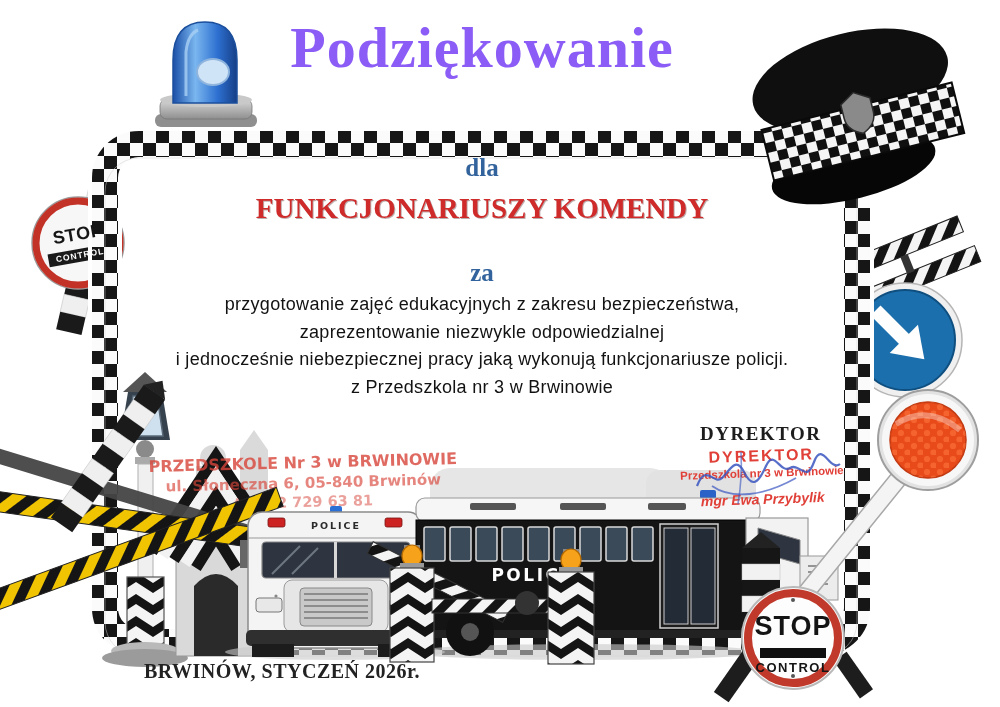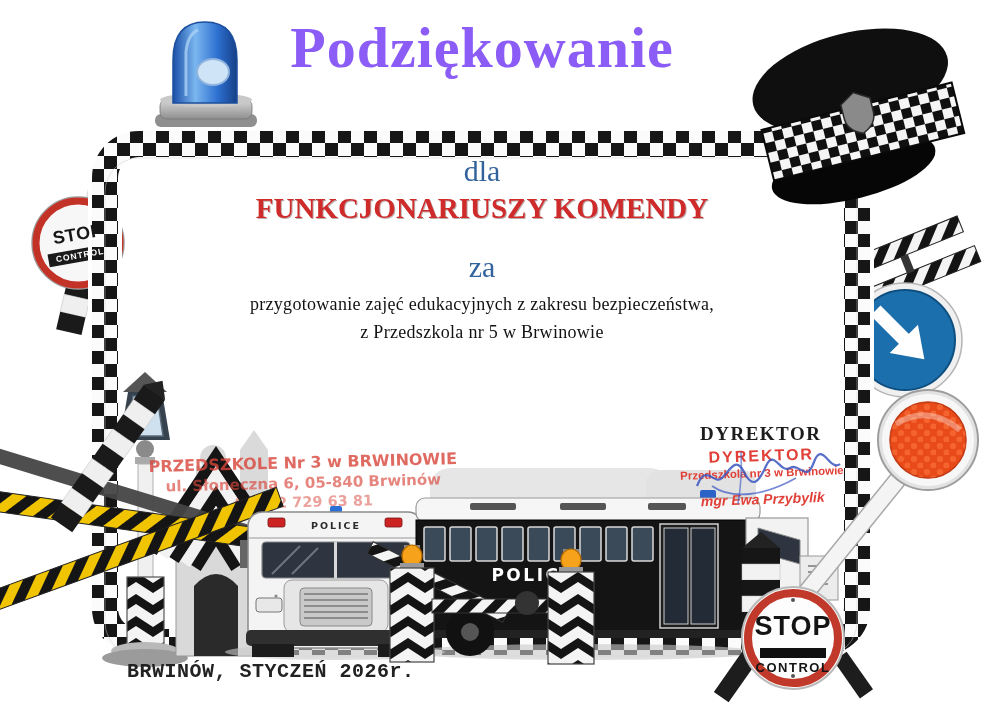--- a/index.html
+++ b/index.html
@@ -3,36 +3,36 @@
 <meta charset="utf-8">
 <style>
   html,body{margin:0;padding:0}
   body{width:1000px;height:707px;position:relative;background:#ffffff;overflow:hidden;
        font-family:"Liberation Sans",sans-serif}
   svg text{font-family:"DejaVu Sans",sans-serif}
   .t{position:absolute;white-space:nowrap;z-index:10}
   .cx{transform:translateX(-50%)}
   .title{left:482px;top:14px;font-family:"Liberation Serif",serif;font-weight:bold;
          font-size:58px;color:#8b5cf6;letter-spacing:1px}
-  .word-blue{font-family:"Liberation Serif",serif;font-weight:normal;font-size:30px;color:#33639c}
+  .word-blue{font-family:"Liberation Serif",serif;font-weight:bold;font-size:25px;color:#33639c}
   .dla{left:482px;top:154px}
-  .za{left:482px;top:250px}
+  .za{left:482px;top:259px}
   .recipient{left:482px;top:190px;font-family:"Liberation Serif",serif;font-weight:bold;
              font-size:29px;color:#cf2b2b;text-align:left;line-height:37px;
              text-shadow:1px 1px 0 rgba(70,20,20,.35)}
-  .bodytext{left:482px;top:291px;font-family:Liberation Serif, serif;font-size:18px;
+  .bodytext{left:482px;top:291px;font-family:Liberation Sans, sans-serif;font-size:18px;
             color:#121212;text-align:center;line-height:27.6px;letter-spacing:.3px;width:860px}
   .director{left:700px;top:423px;font-family:"Liberation Serif",serif;font-weight:bold;
             font-size:19px;color:#1d1d1d;letter-spacing:1.5px}
   .stampred{left:762px;top:447px;transform:translateX(-50%) rotate(-2deg);text-align:center;
             color:#e04038;z-index:10}
   .sr1{font-weight:bold;font-size:16px;letter-spacing:2px}
   .sr2{font-weight:bold;font-size:11.5px;margin-top:2px}
   .sr3{font-weight:bold;font-style:italic;font-size:14px;margin-top:12px}
-  .date{left:127px;top:660px;font-family:Liberation Mono, monospace;font-weight:bold;
+  .date{left:144px;top:660px;font-family:Liberation Serif, serif;font-weight:bold;
         font-size:20px;color:#222;letter-spacing:.5px}
   .ss-s-stop{left:78px;top:224px;transform:translateX(-50%) rotate(-10deg);
              font-weight:800;font-size:18px;color:#161616;letter-spacing:.5px}
   .ss-s-ctrl{left:80px;top:250px;transform:translateX(-50%) rotate(-10deg);
              font-weight:bold;font-size:8.5px;color:#fff;letter-spacing:1px}
   .ss-b-stop{left:793px;top:611px;transform:translateX(-50%);
              font-weight:800;font-size:27px;color:#141414;letter-spacing:1px}
   .ss-b-ctrl{left:793px;top:660px;transform:translateX(-50%);
              font-weight:bold;font-size:13px;color:#141414;letter-spacing:1.5px}
   .art{position:absolute;left:0;top:0;z-index:1}
@@ -320,21 +320,23 @@
 <div class="t word-blue dla cx">dla</div>
 
 <div class="t recipient cx">
   <div>FUNKCJONARIUSZY KOMENDY</div>
 </div>
 
 <div class="t word-blue za cx">za</div>
 
 <div class="t bodytext cx">
   <div>przygotowanie zajęć edukacyjnych z zakresu bezpieczeństwa,</div>
-  <div>z Przedszkola nr 5 w Brwinowie</div>
+  <div>zaprezentowanie niezwykle odpowiedzialnej</div>
+  <div>i jednocześnie niebezpiecznej pracy jaką wykonują funkcjonariusze policji.</div>
+  <div>z Przedszkola nr 3 w Brwinowie</div>
 </div>
 
 <div class="t director">DYREKTOR</div>
 
 <div class="t stampred">
   <div class="sr1">DYREKTOR</div>
   <div class="sr2">Przedszkola nr 3 w Brwinowie</div>
   <div class="sr3">mgr Ewa Przybylik</div>
 </div>
 

